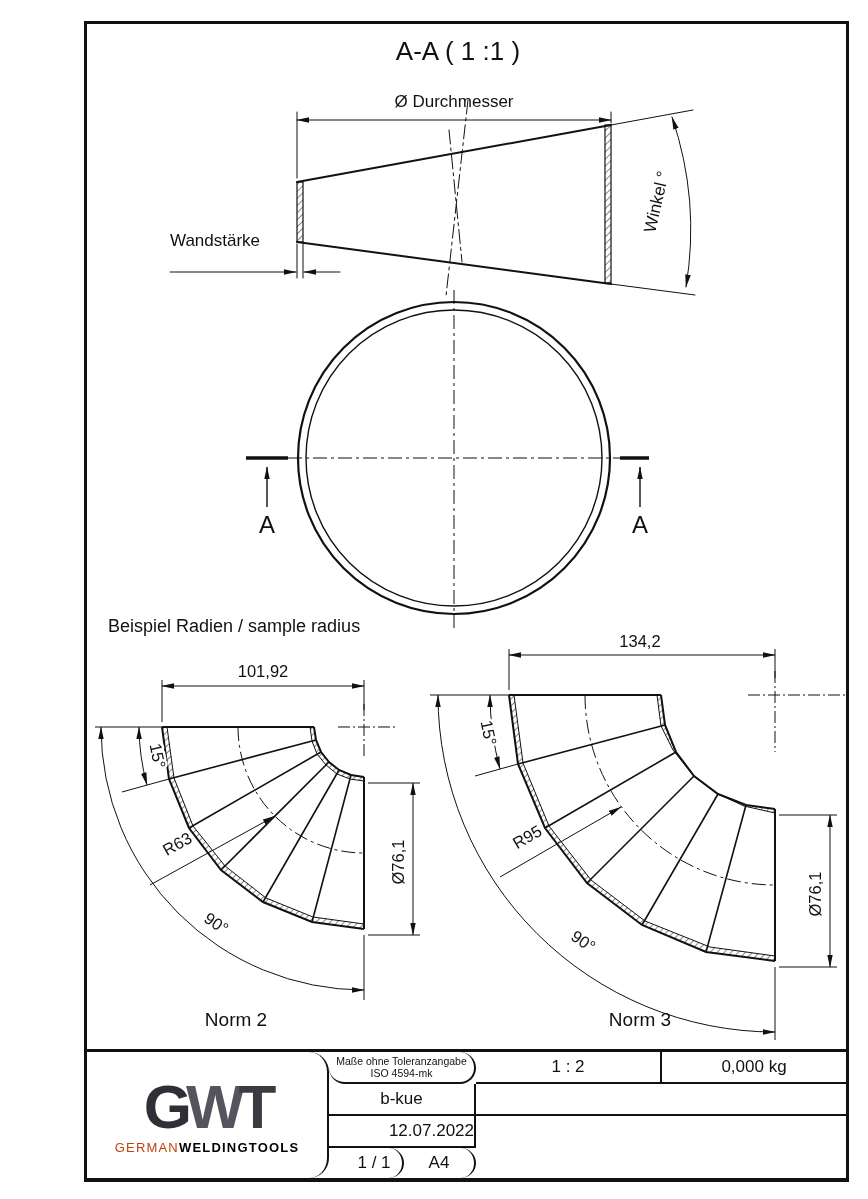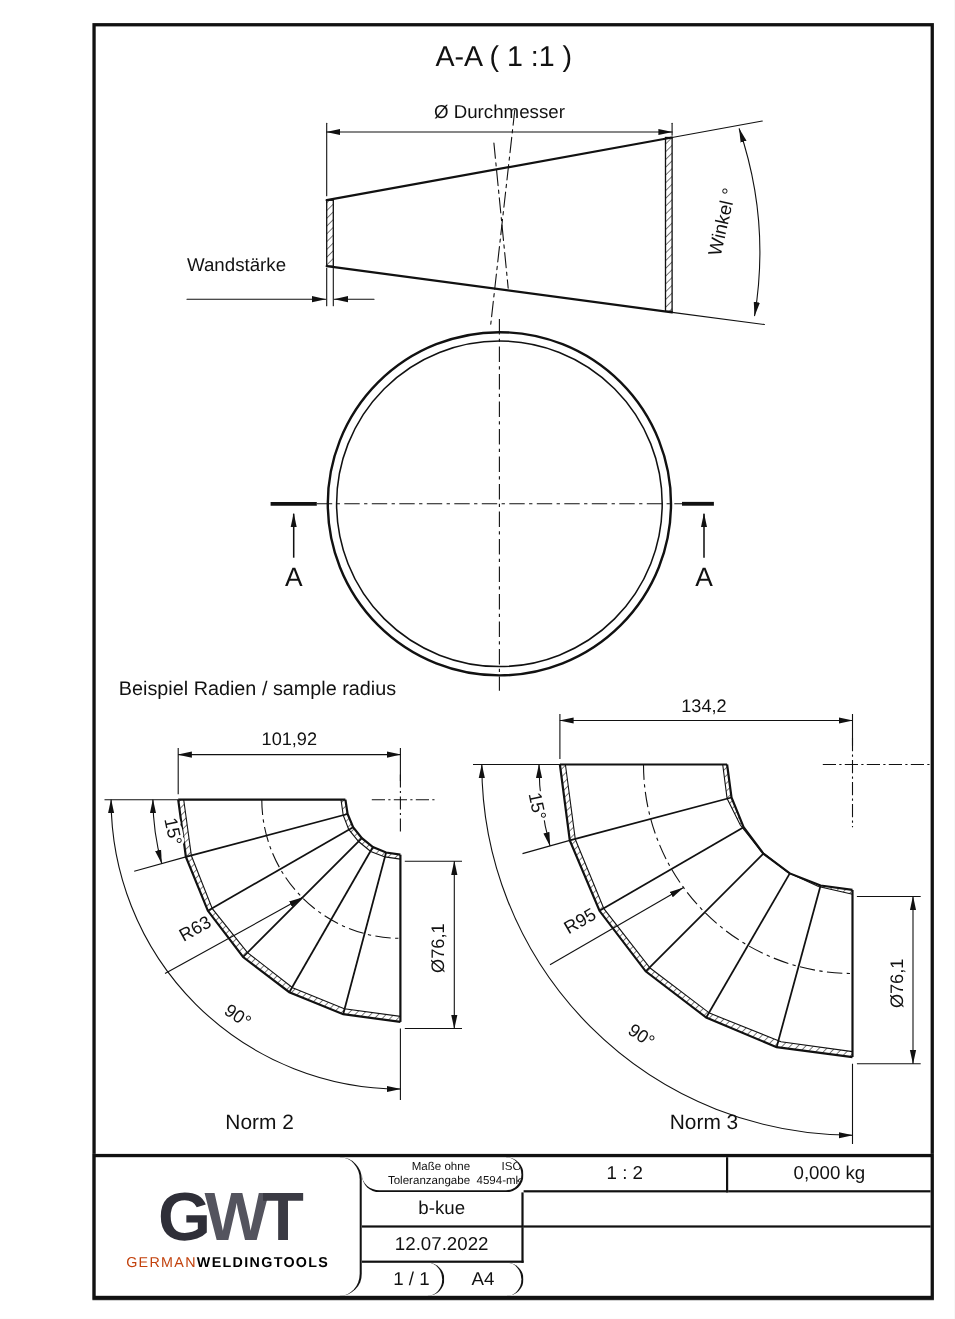--- a/index.html
+++ b/index.html
@@ -11,21 +11,21 @@
   .t17{font-size:17px;} .t16{font-size:16.5px;} .t26{font-size:26px;}
   .t24{font-size:24px;} .t18{font-size:18px;} .t19{font-size:19px;}
   
   #tblock{position:absolute;left:84px;top:1049px;width:765px;height:132px;box-sizing:border-box;
           border:3px solid #111;background:#fff;display:grid;
           grid-template-columns:242px 75px 72px 186px 184px;
           grid-template-rows:32px 32px 32px 30px;}
   .cell{border-right:2px solid #111;border-bottom:2px solid #111;display:flex;
         align-items:center;justify-content:center;font-size:17px;overflow:hidden;}
   .noR{border-right:none;} .noB{border-bottom:none;border-radius:20px;}
-  .tol{flex-direction:row;font-size:10.5px;line-height:1.15;text-align:right;border-radius:16px;}
+  .tol{flex-direction:column;font-size:10.5px;line-height:1.15;text-align:right;border-radius:16px;}
   #logo-cell{grid-row:1 / span 4;flex-direction:column;}
   #logo-letters{font-size:62px;font-weight:800;line-height:0.9;letter-spacing:-6px;
                 font-family:"Liberation Sans",sans-serif;margin-top:4px;}
   #logo-letters .lg{color:#2f2f38;} #logo-letters .lw{color:#54545e;} #logo-letters .lt{color:#3b3b44;}
   #logo-caption{font-size:13px;letter-spacing:1.2px;margin-top:6px;white-space:nowrap;}
   #logo-caption .cl{color:#c2410c;margin-top:32px;} #logo-caption .cb{color:#000000;font-weight:700;}
 </style>
 </head>
 <body>
 
@@ -237,21 +237,21 @@
     </div>
     <div class="cell noR" style="grid-column:5;grid-row:1;">
       <span>0,000 kg</span>
     </div>
 
     <div class="cell" style="grid-column:2 / span 2;grid-row:2;">
       <span>b-kue</span>
     </div>
     <div class="cell noR" style="grid-column:4 / span 2;grid-row:2;"></div>
 
-    <div class="cell" style="grid-column:2 / span 2;grid-row:3;">
+    <div class="cell" style="grid-column:2 / span 2;grid-row:3;justify-content:flex-end;">
       <span>12.07.2022</span>
     </div>
 
     <div class="cell noB" style="grid-column:2;grid-row:4;margin-left:17px;">
       <span>1 / 1</span>
     </div>
     <div class="cell noB" style="grid-column:3;grid-row:4;">
       <span>A4</span>
     </div>
     <div class="cell noR noB" style="grid-column:4 / span 2;grid-row:4;"></div>

